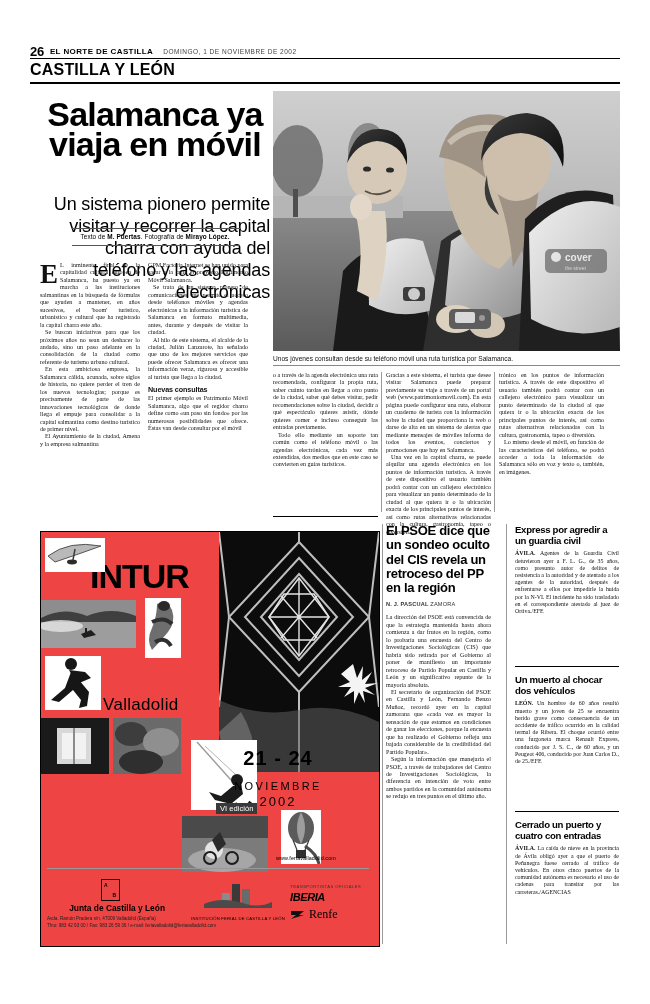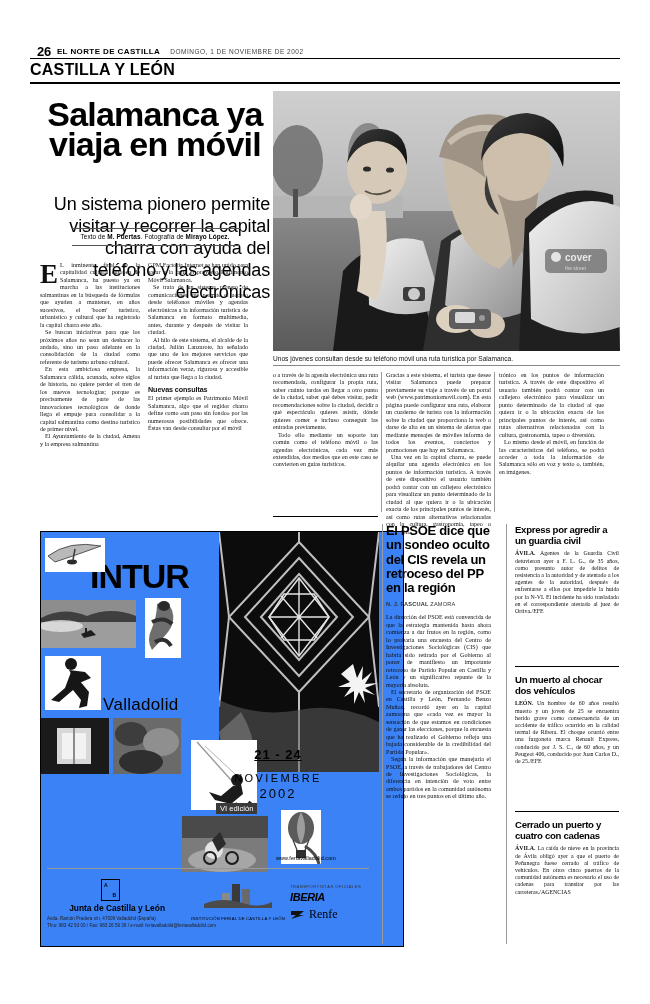--- a/index.html
+++ b/index.html
@@ -3,21 +3,21 @@
 <meta charset="utf-8">
 <style>
   html,body{margin:0;padding:0;background:#ffffff;}
   body{
     width:650px;height:1004px;position:relative;overflow:hidden;
     font-family:"Liberation Serif", serif;color:#000;
   }
   .page{position:absolute;left:0;top:0;width:650px;height:1004px;background:#fff;}
 
   
-  .masthead{position:absolute;left:37px;top:42px;width:590px;height:16px;
+  .masthead{position:absolute;left:30px;top:42px;width:590px;height:16px;
             display:flex;align-items:flex-end;gap:6px;text-align:center;}
   .folio{font-family:"Liberation Sans",sans-serif;font-weight:bold;font-size:13px;
          letter-spacing:-0.3px;line-height:13px;}
   .paper-name{font-family:"Liberation Sans",sans-serif;font-weight:bold;font-size:8px;
               letter-spacing:0.4px;line-height:12px;}
   .issue-date{font-family:"Liberation Sans",sans-serif;font-size:6.5px;letter-spacing:0.5px;
               color:#444;line-height:12px;padding-left:4px;}
   .masthead-rule{position:absolute;left:30px;top:58px;width:590px;height:1px;background:#000;}
   .section-title{position:absolute;left:30px;top:61px;
       font-family:"Liberation Sans",sans-serif;font-weight:bold;font-size:16px;
@@ -55,31 +55,31 @@
       font-size:27px;line-height:21px;padding:1px 2px 0 0;margin-top:1px;}
 
   #col1{left:40px;top:262px;width:100px;}
   #col2{left:148px;top:262px;width:100px;}
   #col3{left:273px;top:372px;width:105px;}
   #col4{left:386px;top:372px;width:105px;}
   #col5{left:499px;top:372px;width:105px;}
 
   
   .ad{position:absolute;left:40px;top:531px;width:338px;height:414px;
-      border:0.8px solid #000;background:#3b82f6;overflow:hidden;padding-left:24px;}
+      border:0.8px solid #000;background:#ef4444;overflow:hidden;}
   .ad-top{position:absolute;left:0;top:0;width:338px;height:240px;}
   .ad-photo-right{position:absolute;left:178px;top:0;width:160px;height:240px;background:#111;overflow:hidden;}
   .intur-logo{position:absolute;left:49px;top:25px;
       font-family:"Liberation Sans",sans-serif;font-weight:bold;font-size:34px;
       letter-spacing:-1px;}
   .valladolid{position:absolute;left:62px;top:163px;
       font-family:"Liberation Sans",sans-serif;font-size:17px;letter-spacing:0.3px;}
   .ad-thumb{position:absolute;overflow:hidden;background:#555;}
   .ad-dates{position:absolute;left:228px;top:747px;width:100px;text-align:center;}
-  .d-big{font-family:"Liberation Sans",sans-serif;font-size:13px;font-weight:bold;letter-spacing:1px;text-decoration:underline;}
+  .d-big{font-family:"Liberation Sans",sans-serif;font-size:20px;font-weight:bold;letter-spacing:1px;}
   .d-mid{font-family:"Liberation Sans",sans-serif;font-size:11px;letter-spacing:2.4px;margin-top:10px;}
   .d-yr{font-family:"Liberation Sans",sans-serif;font-size:13px;letter-spacing:2px;margin-top:2px;}
   .edicion{position:absolute;left:216px;top:803px;
       font-family:"Liberation Sans",sans-serif;font-size:7.6px;color:#fff;
       background:#3a3a3a;padding:1px 4px;}
   .ad-url{position:absolute;left:276px;top:855px;
       font-family:"Liberation Sans",sans-serif;font-size:5.4px;letter-spacing:0.1px;}
   .ad-title{position:absolute;left:47px;top:826px;width:190px;
       font-family:"Liberation Sans",sans-serif;font-size:14.5px;line-height:17px;
       letter-spacing:-0.35px;}
@@ -417,21 +417,21 @@
 
   <div class="brief" id="brief2">
     <div class="story-head">Un muerto al chocar dos vehículos</div>
     <div class="story-body">
       <p class="first"><b>LEÓN.</b> <span>Un hombre de 60 años resultó muerto y un joven de 25 se encuentra herido grave como consecuencia de un accidente de tráfico ocurrido en la calidad termal de Ribera. El choque ocurrió entre una furgoneta marca Renault Express, conducido por J. S. C., de 60 años, y un Peugeot 406, conducido por Juan Carlos D., de 25./EFE</span></p>
     </div>
   </div>
   <div class="brief-rule" style="top:811px;"></div>
 
   <div class="brief" id="brief3">
-    <div class="story-head">Cerrado un puerto y cuatro con cadenas</div>
+    <div class="story-head">Cerrado un puerto y cuatro con entradas</div>
     <div class="story-body">
       <p class="first"><b>ÁVILA.</b> <span>La caída de nieve en la provincia de Ávila obligó ayer a que el puerto de Peñanegra fuese cerrado al tráfico de vehículos. En otros cinco puertos de la comunidad autónoma es necesario el uso de cadenas para transitar por las carreteras./AGENCIAS</span></p>
     </div>
   </div>
 
   <div class="vrule" style="left:382px;top:524px;height:420px;"></div>
   <div class="vrule" style="left:506px;top:524px;height:420px;"></div>
 
 </div>
 

